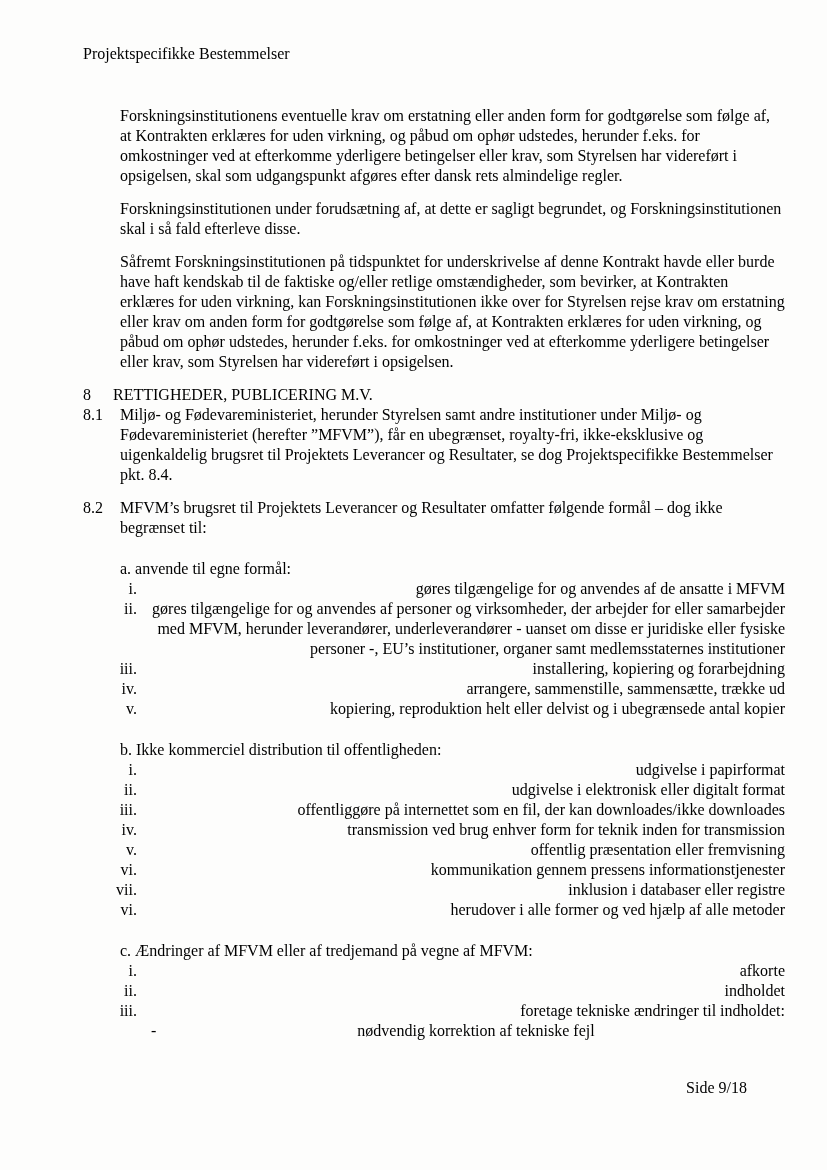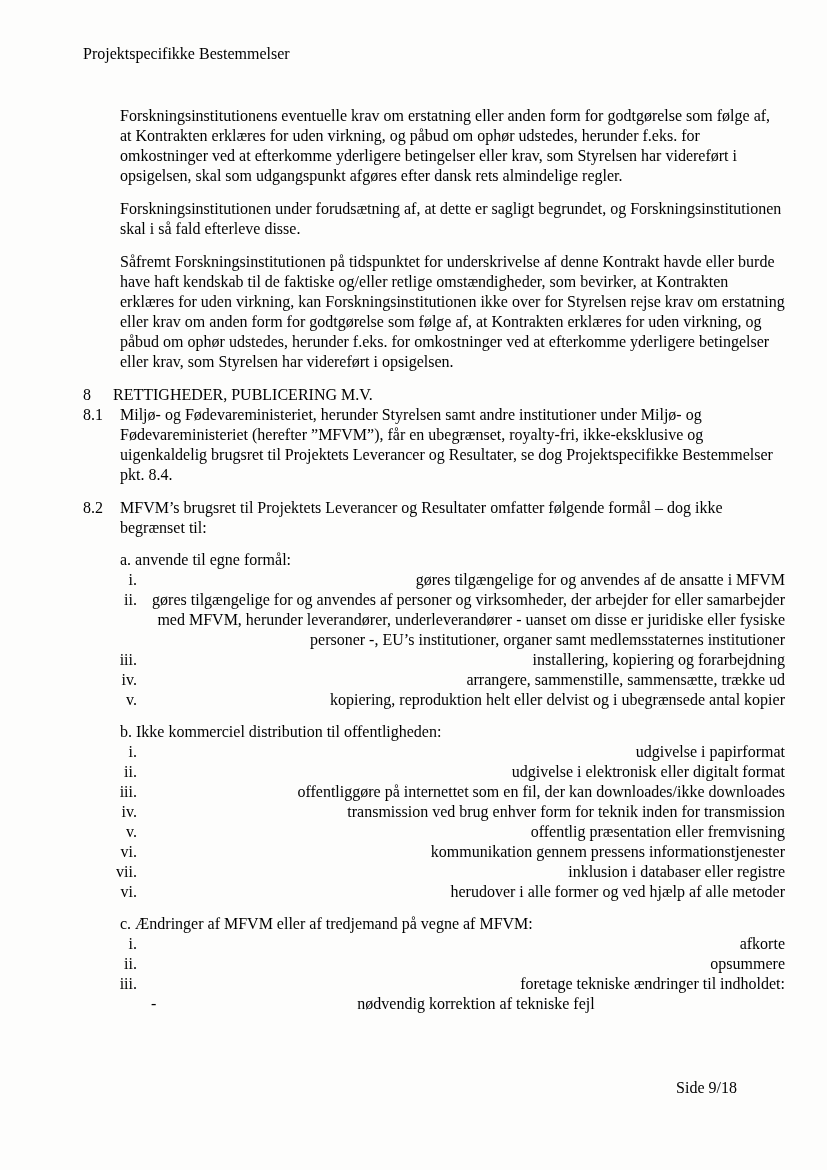--- a/index.html
+++ b/index.html
@@ -26,35 +26,35 @@
   .body-indent { margin-left: 37px; }
   .para { margin: 0 0 13px 0; }
 
   .section-heading { display: flex; margin: 0; }
   .section-heading .num { flex: 0 0 30px; }
 
   .clause { display: flex; margin: 0 0 13px 0; }
   .clause .num { flex: 0 0 37px; }
   .clause .clause-body, .clause .clause-text { flex: 1; }
 
-  .list-heading { margin-top: 12px; }
+  .list-heading { margin-top: 21px; }
 
   .rlist { margin-left: -9px; }
   .li { display: flex; }
   .li .marker { flex: 0 0 26px; text-align: right; }
   .li .li-text { margin-left: 8px; flex: 1; text-align: right; }
 
   .sub-li { display: flex; margin-left: 40px; }
   .sub-li .dash { flex: 0 0 16px; }
   .sub-li .sub-text { flex: 1; text-align: center; }
 
   .doc-footer {
     position: absolute;
     top: 1078px;
-    right: 90px;
+    right: 80px;
     margin-left: 44px;
   }
 </style>
 </head>
 <body>
 
 <div class="page">
 
   <div class="doc-header">Projektspecifikke Bestemmelser</div>
 
@@ -140,21 +140,21 @@
       </div>
 
       <div class="list-heading">c. Ændringer af MFVM eller af tredjemand på vegne af MFVM:</div>
       <div class="rlist">
         <div class="li">
           <span class="marker">i.</span>
           <span class="li-text">afkorte</span>
         </div>
         <div class="li">
           <span class="marker">ii.</span>
-          <span class="li-text">opsummere</span>
+          <span class="li-text">indholdet</span>
         </div>
         <div class="li">
           <span class="marker">iii.</span>
           <span class="li-text">foretage tekniske ændringer til indholdet:</span>
         </div>
         <div class="sub-li">
           <span class="dash">-</span>
           <span class="sub-text">nødvendig korrektion af tekniske fejl</span>
         </div>
       </div>

